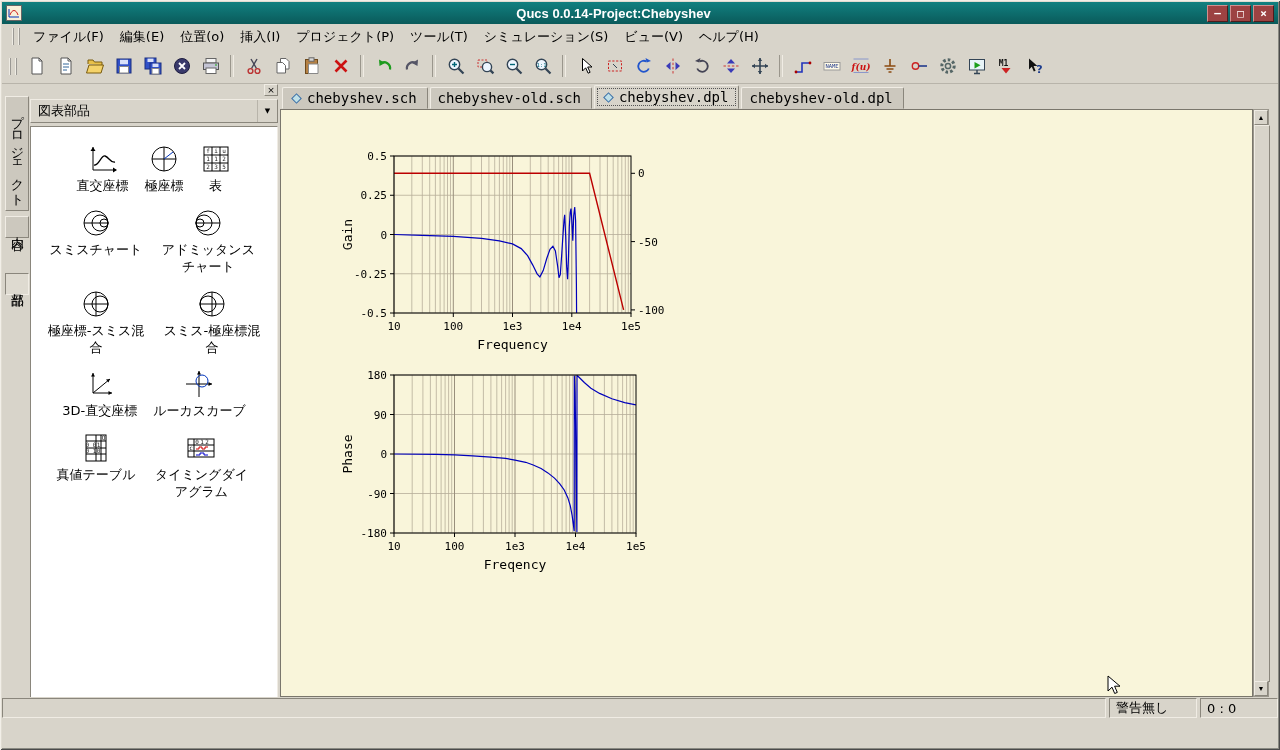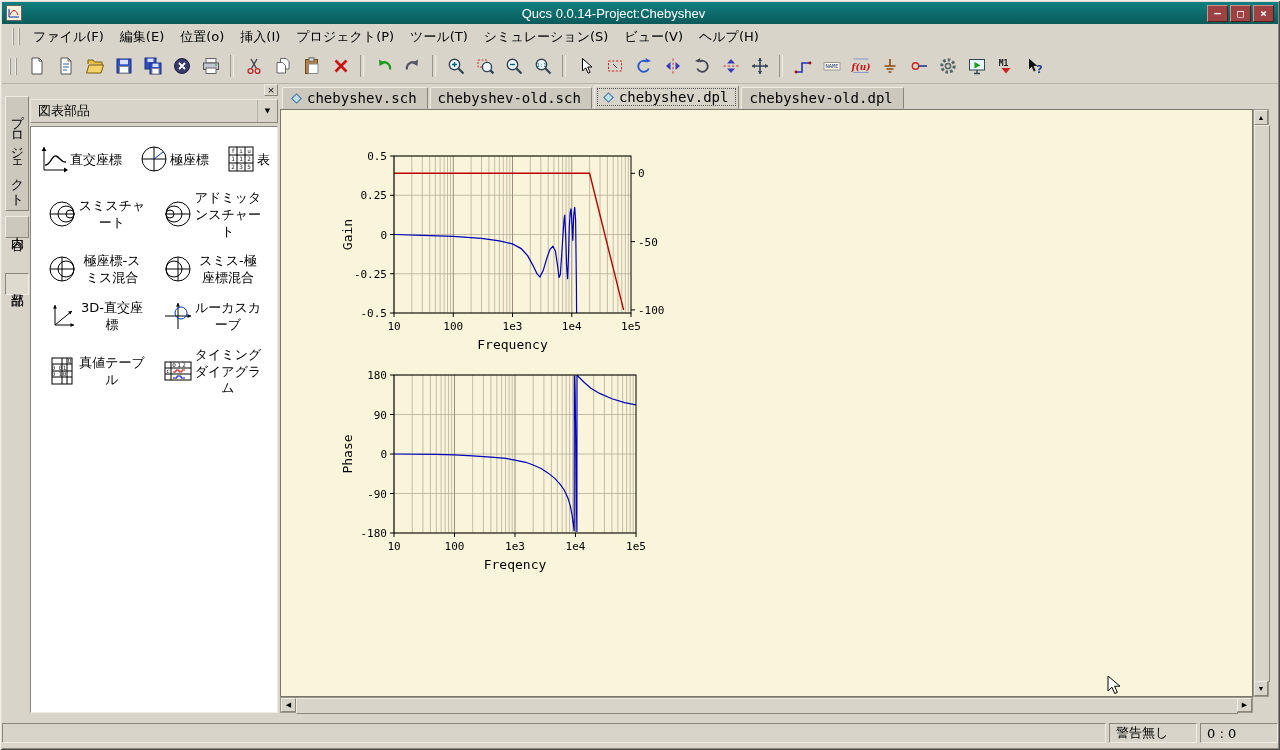--- a/index.html
+++ b/index.html
@@ -9,21 +9,21 @@
     font-family:"DejaVu Sans","Liberation Sans",sans-serif;font-size:13px;
   }
   body::after{content:"";position:absolute;inset:0;pointer-events:none;
     box-shadow:inset 1px 1px 0 #f2efe8, inset -1px -1px 0 #4a4a4a,
                inset 2px 2px 0 #e0dcd2, inset -2px -2px 0 #8a8a82;}
 
   
   .titlebar{position:absolute;left:2px;top:2px;right:2px;height:22px;
     background:linear-gradient(#118080,#0a5a5a);display:flex;align-items:center;padding:0 4px;}
   .app-icon{width:16px;height:16px;flex:0 0 auto}
-  .title-text{flex:1;text-align:center;color:#fff;font-weight:normal;font-size:13px;
+  .title-text{flex:1;text-align:center;color:#fff;font-weight:bold;font-size:13px;
     font-family:"Liberation Sans",sans-serif;white-space:nowrap;overflow:hidden}
   .win-btn{width:21px;height:17px;margin-left:2px;background:#9c4242;cursor:default;
     border:1px solid;border-color:#cf9090 #4e1c1c #4e1c1c #cf9090;color:#fff;
     font:bold 11px/13px "DejaVu Sans Mono",monospace;padding:0}
 
   
   .menubar{position:absolute;left:2px;top:24px;right:2px;height:25px;background:#d8d4ca;
     border-bottom:1px solid #b8b4aa;display:flex;align-items:center;padding-left:5px}
   .grip{width:4px;height:17px;margin:0 5px;
     border-left:2px ridge #efece4;border-right:2px ridge #efece4}
@@ -51,21 +51,21 @@
   .dock-close{width:14px;height:12px;font:9px/9px "DejaVu Sans",sans-serif;padding:0;
     background:#d8d4ca;border:1px solid;border-color:#f0ece4 #8a867c #8a867c #f0ece4}
   .combo{height:22px;border:1px solid;border-color:#f0ece4 #8a867c #8a867c #f0ece4;
     background:#d8d4ca;display:flex;align-items:center;padding-left:7px;margin-bottom:3px}
   .combo-arrow{margin-left:auto;width:19px;height:100%;display:flex;align-items:center;
     justify-content:center;border-left:1px solid #b8b4aa;font-size:7px}
   .component-area{flex:1;background:#fff;border:1px solid;
     border-color:#8a867c #f0ece4 #f0ece4 #8a867c;overflow:hidden;
     display:flex;flex-wrap:wrap;align-content:flex-start;justify-content:center;
     padding-top:10px;column-gap:12px}
-  .comp{display:flex;align-items:center;max-width:100px;
+  .comp{display:flex;flex-direction:column;align-items:center;max-width:100px;
     margin:6px 2px;text-align:center}
   .comp-label{font-size:13px;line-height:1.3}
 
   
   .main-tabbar{position:absolute;left:282px;top:85px;right:14px;height:24px;
     display:flex;align-items:flex-end;gap:2px;border-bottom:1px solid #f0ece4}
   .doctab{display:flex;align-items:center;gap:4px;padding:3px 10px 3px 7px;height:22px;
     background:#ccc8be;border:1px solid;border-color:#f0ece4 #8a867c #ccc8be #f0ece4;
     border-radius:2px 2px 0 0;font-family:"DejaVu Sans Mono","DejaVu Sans",monospace;
     font-size:14px;box-sizing:border-box;white-space:nowrap}
@@ -90,21 +90,21 @@
     background:#c6c1b5;border:1px solid #9a968c;box-sizing:border-box}
   .scroll-btn{position:absolute;background:#d8d4ca;border:1px solid;padding:0;
     border-color:#f0ece4 #8a867c #8a867c #f0ece4;font-size:7px;line-height:12px;text-align:center}
   .vscroll .scroll-btn{left:0;width:14px;height:15px}
   .hscroll .scroll-btn{top:0;width:15px;height:14px}
   .thumb{position:absolute;background:#d8d4ca;border:1px solid;
     border-color:#f0ece4 #8a867c #8a867c #f0ece4}
   .scroll-corner{position:absolute;left:1253px;top:697px;width:16px;height:16px;background:#d8d4ca}
 
   
-  .statusbar{position:absolute;left:2px;right:2px;top:722px;height:21px;background:#d8d4ca;
+  .statusbar{position:absolute;left:2px;right:2px;top:697px;height:21px;background:#d8d4ca;
     display:flex;gap:3px;align-items:stretch;padding-top:1px;box-sizing:border-box}
   .status-panel{border:1px solid;border-color:#8a867c #f0ece4 #f0ece4 #8a867c;
     padding:0 6px;display:flex;align-items:center;white-space:nowrap}
   .status-msg{flex:1}
   .status-warn{min-width:74px}
   .status-pos{min-width:64px}
 </style>
 </head>
 <body>
 

